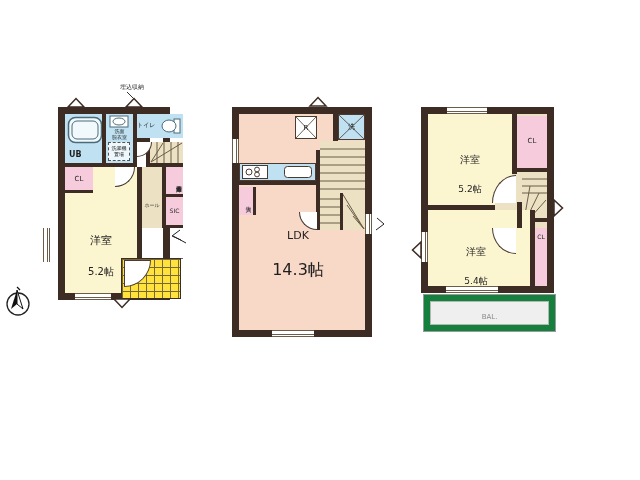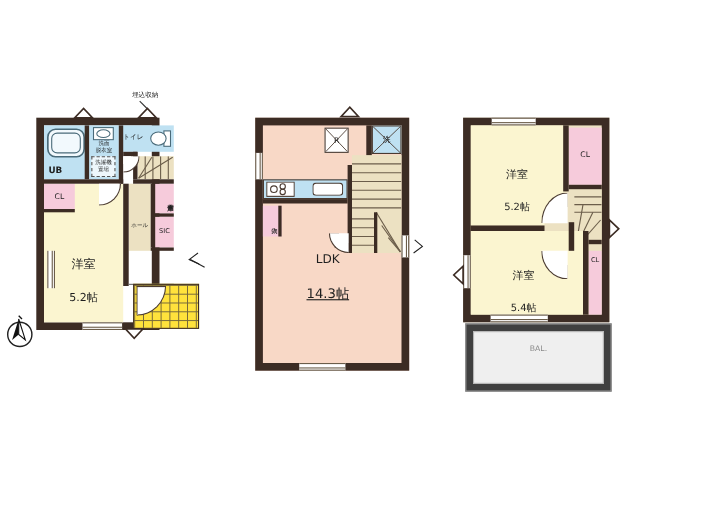--- a/index.html
+++ b/index.html
@@ -26,21 +26,21 @@
   .tile-yellow{background:#ffe23c;
     background-image:linear-gradient(#76683a 1px,transparent 1px),linear-gradient(90deg,#76683a 1px,transparent 1px);
     background-size:8px 8px;border:1px solid var(--wall);}
   .mark{position:absolute;}
   svg{display:block;}
 </style>
 </head>
 <body>
 <div id="stage">
 
-<div class="plan" style="left:33px;top:107px;width:112px;height:193px;">
+<div class="plan" style="left:58px;top:107px;width:112px;height:193px;">
 
   <div class="room" style="left:0;top:0;width:41px;height:49px;background:var(--blue);">
     <span class="mark" style="left:2px;top:2px;">
       <svg width="36" height="28">
             <rect x="1.5" y="1.5" width="33" height="25" rx="7" fill="#f2f9fd" stroke="#4a6b7a" stroke-width="1.5"></rect>
             <rect x="5" y="5" width="26" height="18" rx="5" fill="none" stroke="#4a6b7a" stroke-width="1"></rect>
           </svg>
     </span>
     <div class="lbl" style="left:4px;top:36px;font-size:8px;font-weight:bold;">UB</div>
   </div>
@@ -218,21 +218,21 @@
             </g>
       <rect x="20" y="52" width="3" height="37" fill="#3c2c24"></rect>
           </svg>
     </span>
   </div>
   <div class="w" style="left:77px;top:36px;width:4px;height:80px;"></div>
   <div class="arc" style="left:60px;top:98px;width:18px;height:18px;border-radius:0 0 0 100%;border-top:none;border-right:none;"></div>
 
   <div class="lbl" style="left:28px;top:98px;width:62px;">
     <span style="font-size:11px;display:block;">LDK</span>
-    <span style="font-size:12px;display:block;text-decoration:underline;">14.3帖</span>
+    <span style="font-size:16px;display:block;">14.3帖</span>
   </div>
 </div>
 
 <span class="mark" style="left:308px;top:96px;">
       <svg width="20" height="11">
         <polygon points="2,10 18,10 10,1.5" fill="#fff" stroke="#3c2c24" stroke-width="1.5"></polygon>
       </svg>
     </span>
 <div class="win v" style="left:232px;top:139px;width:7px;height:24px;"></div>
 <div class="win h" style="left:272px;top:330px;width:42px;height:7px;"></div>
@@ -284,21 +284,21 @@
   <div class="w" style="left:89px;top:54px;width:30px;height:4px;"></div>
   <div class="w" style="left:89px;top:88px;width:5px;height:26px;"></div>
   <div class="w" style="left:0;top:91px;width:67px;height:5px;"></div>
   <div class="w" style="left:102px;top:96px;width:5px;height:76px;"></div>
   <div class="w" style="left:107px;top:104px;width:12px;height:4px;"></div>
 
   <div class="arc" style="left:64px;top:61px;width:24px;height:28px;border-radius:100% 0 0 0;border-right:none;border-bottom:none;"></div>
   <div class="arc" style="left:64px;top:114px;width:24px;height:26px;border-radius:0 0 0 100%;border-right:none;border-top:none;"></div>
 </div>
 
-<div class="room" style="left:423px;top:294px;width:133px;height:62px;background:#404040;border:1px solid #9a9a9a;box-sizing:border-box;">
+<div class="room" style="left:423px;top:294px;width:133px;height:38px;background:#15803d;border:1px solid #9a9a9a;box-sizing:border-box;">
   <div class="room" style="left:6px;top:6px;right:6px;bottom:6px;background:#efefef;border:1px solid #b5b5b5;">
     <div class="lbl" style="left:0;top:11px;width:100%;font-size:7px;color:#8a8a8a;">BAL.</div>
   </div>
 </div>
 
 <div class="win h" style="left:447px;top:107px;width:40px;height:7px;"></div>
 <div class="win v" style="left:421px;top:232px;width:7px;height:30px;"></div>
 <div class="win h" style="left:446px;top:286px;width:52px;height:7px;"></div>
 <span class="mark" style="left:411px;top:240px;">
       <svg width="11" height="20">

